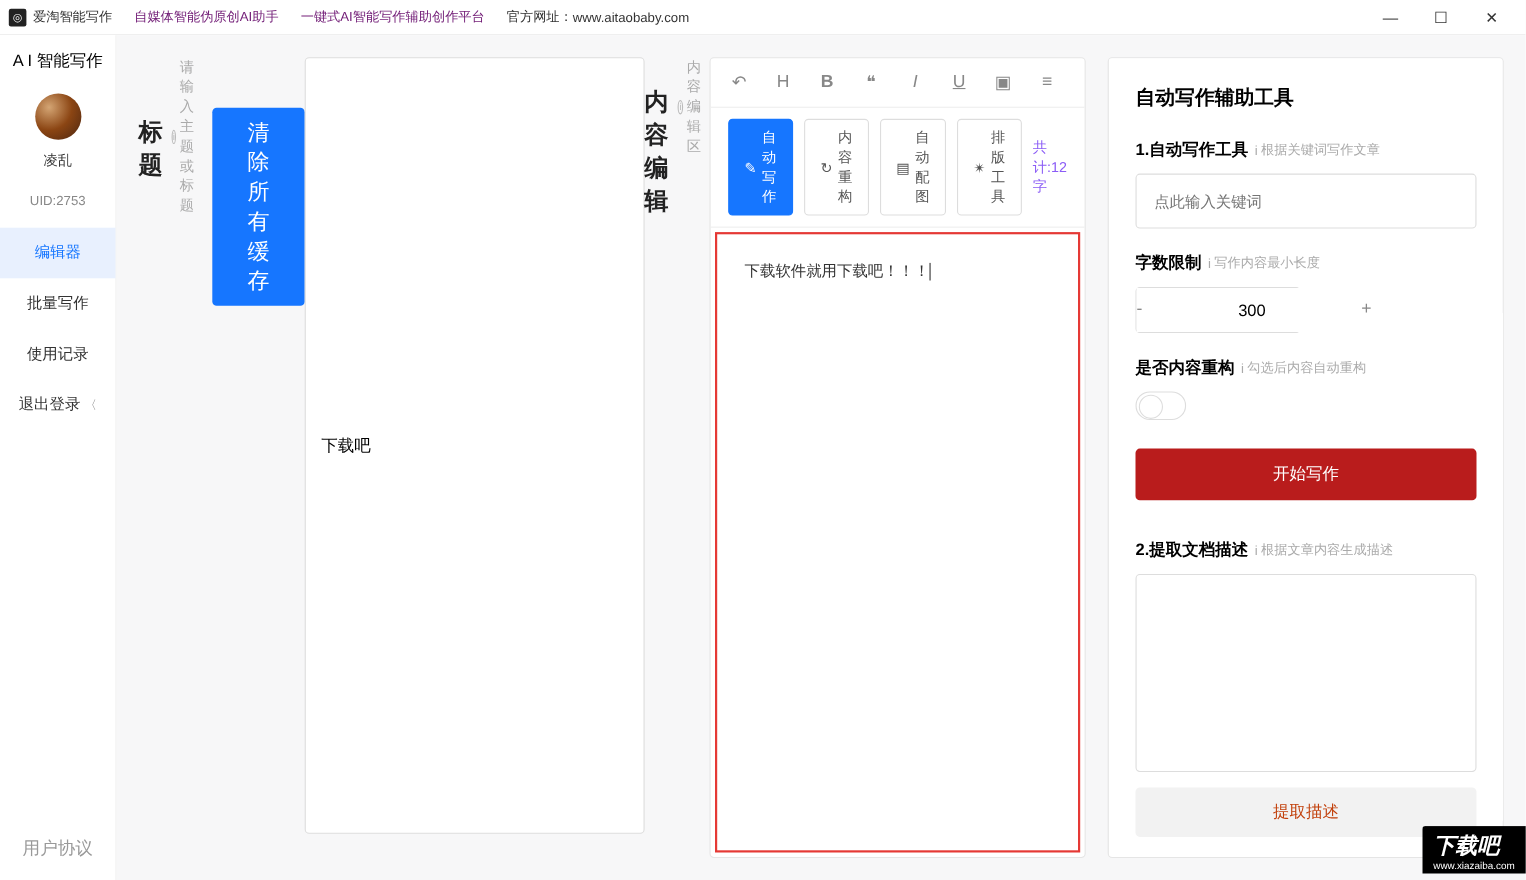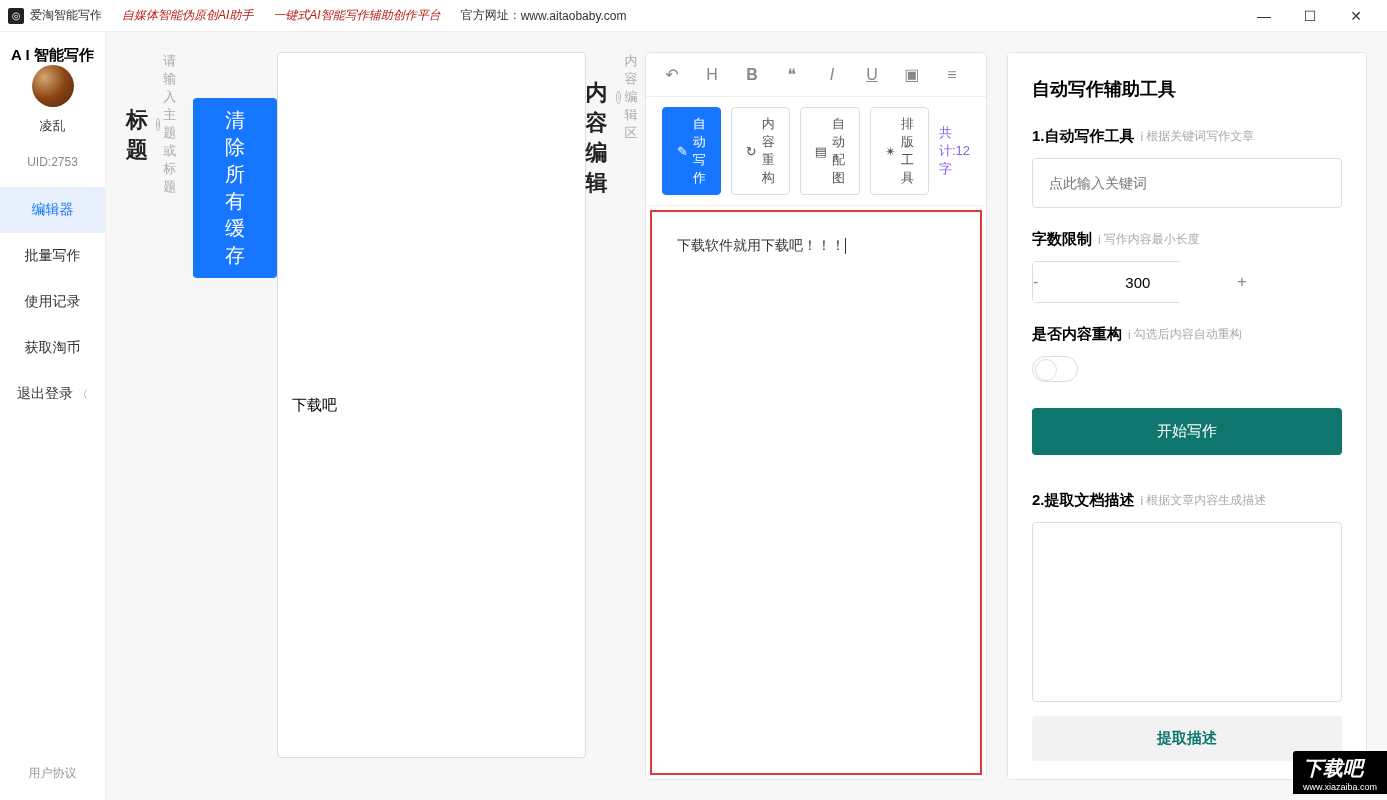--- a/index.html
+++ b/index.html
@@ -1,35 +1,35 @@
 <!DOCTYPE html>
 <html><head>
 <meta charset="utf-8">
 <style>
 * { margin: 0; padding: 0; box-sizing: border-box; font-family: "Microsoft YaHei", Arial, sans-serif; }
 body { background: #fff; width: 1387px; height: 800px; overflow: hidden; }
 
 .titlebar { height: 32px; display: flex; align-items: center; padding: 0 8px; font-size: 12px; color: #333; border-bottom: 1px solid #eee; }
 .titlebar .app-icon { width: 16px; height: 16px; background: #222; border-radius: 2px; margin-right: 6px; display: flex; align-items: center; justify-content: center; color: #fff; font-size: 10px; }
 .titlebar .app-name { margin-right: 20px; }
-.titlebar .tagline { margin-right: 20px; color: #b91c1c; font-style: italic; }
+.titlebar .tagline { margin-right: 20px; color: #701a75; }
 .titlebar .win-ctrls { margin-left: auto; display: flex; gap: 0; }
 .titlebar .win-btn { width: 46px; height: 32px; display: flex; align-items: center; justify-content: center; cursor: pointer; font-size: 14px; }
 
 .main { display: flex; height: calc(100% - 32px); }
 
 .sidebar { width: 106px; border-right: 1px solid #eee; display: flex; flex-direction: column; align-items: center; padding-top: 14px; background: #fff; }
-.sidebar .brand { font-size: 15px; font-weight: bold; color: #000; display: flex; align-items: center; gap: 2px; }
+.sidebar .brand { font-size: 15px; font-weight: normal; color: #000; margin-bottom: 20px; display: flex; align-items: center; gap: 2px; }
 .sidebar .avatar { width: 42px; height: 42px; border-radius: 50%; background: radial-gradient(circle at 30% 30%, #d4a574, #8b4513, #4a2511); margin-bottom: 10px; }
 .sidebar .username { font-size: 13px; color: #333; margin-bottom: 6px; }
 .sidebar .uid { font-size: 12px; color: #888; margin-bottom: 18px; margin-top: 14px; }
 .sidebar .nav-item { width: 100%; padding: 14px 0; text-align: center; font-size: 14px; color: #333; cursor: pointer; position: relative; }
 .sidebar .nav-item.active { background: #e8f0fe; color: #1676ff; }
 .sidebar .nav-item.logout { display: flex; align-items: center; justify-content: center; gap: 4px; }
-.sidebar .footer-link { margin-top: auto; font-size: 12px; color: #999; padding: 18px 0; }
+.sidebar .footer-link { margin-top: auto; font-size: 16px; color: #999; padding: 18px 0; }
 
 .content { flex: 1; background: #f7f7f8; padding: 20px; display: flex; gap: 20px; overflow: hidden; }
 
 .editor-panel { flex: 1; display: flex; flex-direction: row; }
 .section-title { display: flex; align-items: baseline; gap: 8px; margin-bottom: 12px; }
 .section-title h2 { font-size: 22px; font-weight: 600; color: #222; }
 .section-title .hint { font-size: 13px; color: #aaa; display: flex; align-items: center; gap: 3px; }
 .section-title .hint-icon { width: 13px; height: 13px; border: 1px solid #bbb; border-radius: 50%; display: inline-flex; align-items: center; justify-content: center; font-size: 9px; color: #bbb; }
 .btn-primary { background: #1676ff; color: #fff; border: none; padding: 9px 32px; border-radius: 4px; font-size: 20px; cursor: pointer; }
 .btn-clear { margin-left: auto; }
@@ -50,23 +50,23 @@
 .side-panel { width: 360px; background: #fff; border: 1px solid #e5e5e5; border-radius: 4px; padding: 24px; overflow-y: auto; }
 .side-panel h3 { font-size: 18px; font-weight: 600; margin-bottom: 26px; }
 .side-panel .tool-label { font-size: 15px; font-weight: 600; margin-bottom: 12px; display: flex; align-items: center; gap: 6px; }
 .side-panel .tool-hint { font-size: 12px; color: #aaa; font-weight: normal; display: flex; align-items: center; gap: 3px; }
 .side-panel input[type=text] { width: 100%; padding: 16px; border: 1px solid #ddd; border-radius: 4px; font-size: 14px; margin-bottom: 22px; }
 .stepper { display: flex; align-items: center; border: 1px solid #ddd; border-radius: 4px; width: 150px; margin-bottom: 22px; }
 .stepper button { width: 36px; height: 40px; border: none; background: #fff; font-size: 16px; cursor: pointer; color: #888; }
 .stepper input { flex: 1; border: none; text-align: center; font-size: 15px; height: 40px; }
 .toggle { width: 46px; height: 26px; border-radius: 13px; border: 1px solid #ddd; background: #fff; position: relative; cursor: pointer; margin-bottom: 26px; }
 .toggle::after { content: ''; position: absolute; width: 20px; height: 20px; border-radius: 50%; background: #fff; border: 1px solid #ddd; left: 2px; top: 2px; }
-.btn-start { width: 100%; padding: 14px; background: #0f766e; color: #fff; border: none; border-radius: 4px; font-size: 15px; cursor: pointer; margin-bottom: 36px; }
+.btn-start { width: 100%; padding: 14px; background: #b91c1c; color: #fff; border: none; border-radius: 4px; font-size: 15px; cursor: pointer; margin-bottom: 36px; }
 .desc-box { width: 100%; height: 180px; border: 1px solid #ddd; border-radius: 4px; margin-bottom: 14px; }
-.btn-extract { width: 100%; padding: 13px; background: #f2f2f2; color: #0f766e; border: none; border-radius: 4px; font-size: 15px; cursor: pointer; font-weight: bold; }
+.btn-extract { width: 100%; padding: 13px; background: #f2f2f2; color: #c2410c; border: none; border-radius: 4px; font-size: 15px; cursor: pointer; }
 
 .watermark { position: absolute; right: 0; bottom: 6px; background: #000; color: #fff; padding: 4px 10px 2px; font-size: 20px; font-weight: bold; font-style: italic; border-radius: 3px 0 0 0; }
 .watermark .url { font-size: 9px; display: block; letter-spacing: 0; font-style: normal; font-weight: normal; }
 
 .chev { font-size: 11px; color: #888; }
 </style>
 </head>
 <body>
 
 <div class="titlebar">
@@ -85,21 +85,20 @@
 
 <div class="main">
   <div class="sidebar">
     <div class="brand">A I 智能写作</div>
     <div class="avatar"></div>
     <div class="username">凌乱</div>
     <div class="uid">UID:2753</div>
     <div class="nav-item active">编辑器</div>
     <div class="nav-item">批量写作</div>
     <div class="nav-item">使用记录</div>
-    <div class="nav-item">获取淘币</div>
     <div class="nav-item logout">
       <span>退出登录</span>
       <span class="chev">〈</span>
     </div>
     <div class="footer-link">用户协议</div>
   </div>
 
   <div class="content">
     <div class="editor-panel">
       <div class="section-title">

